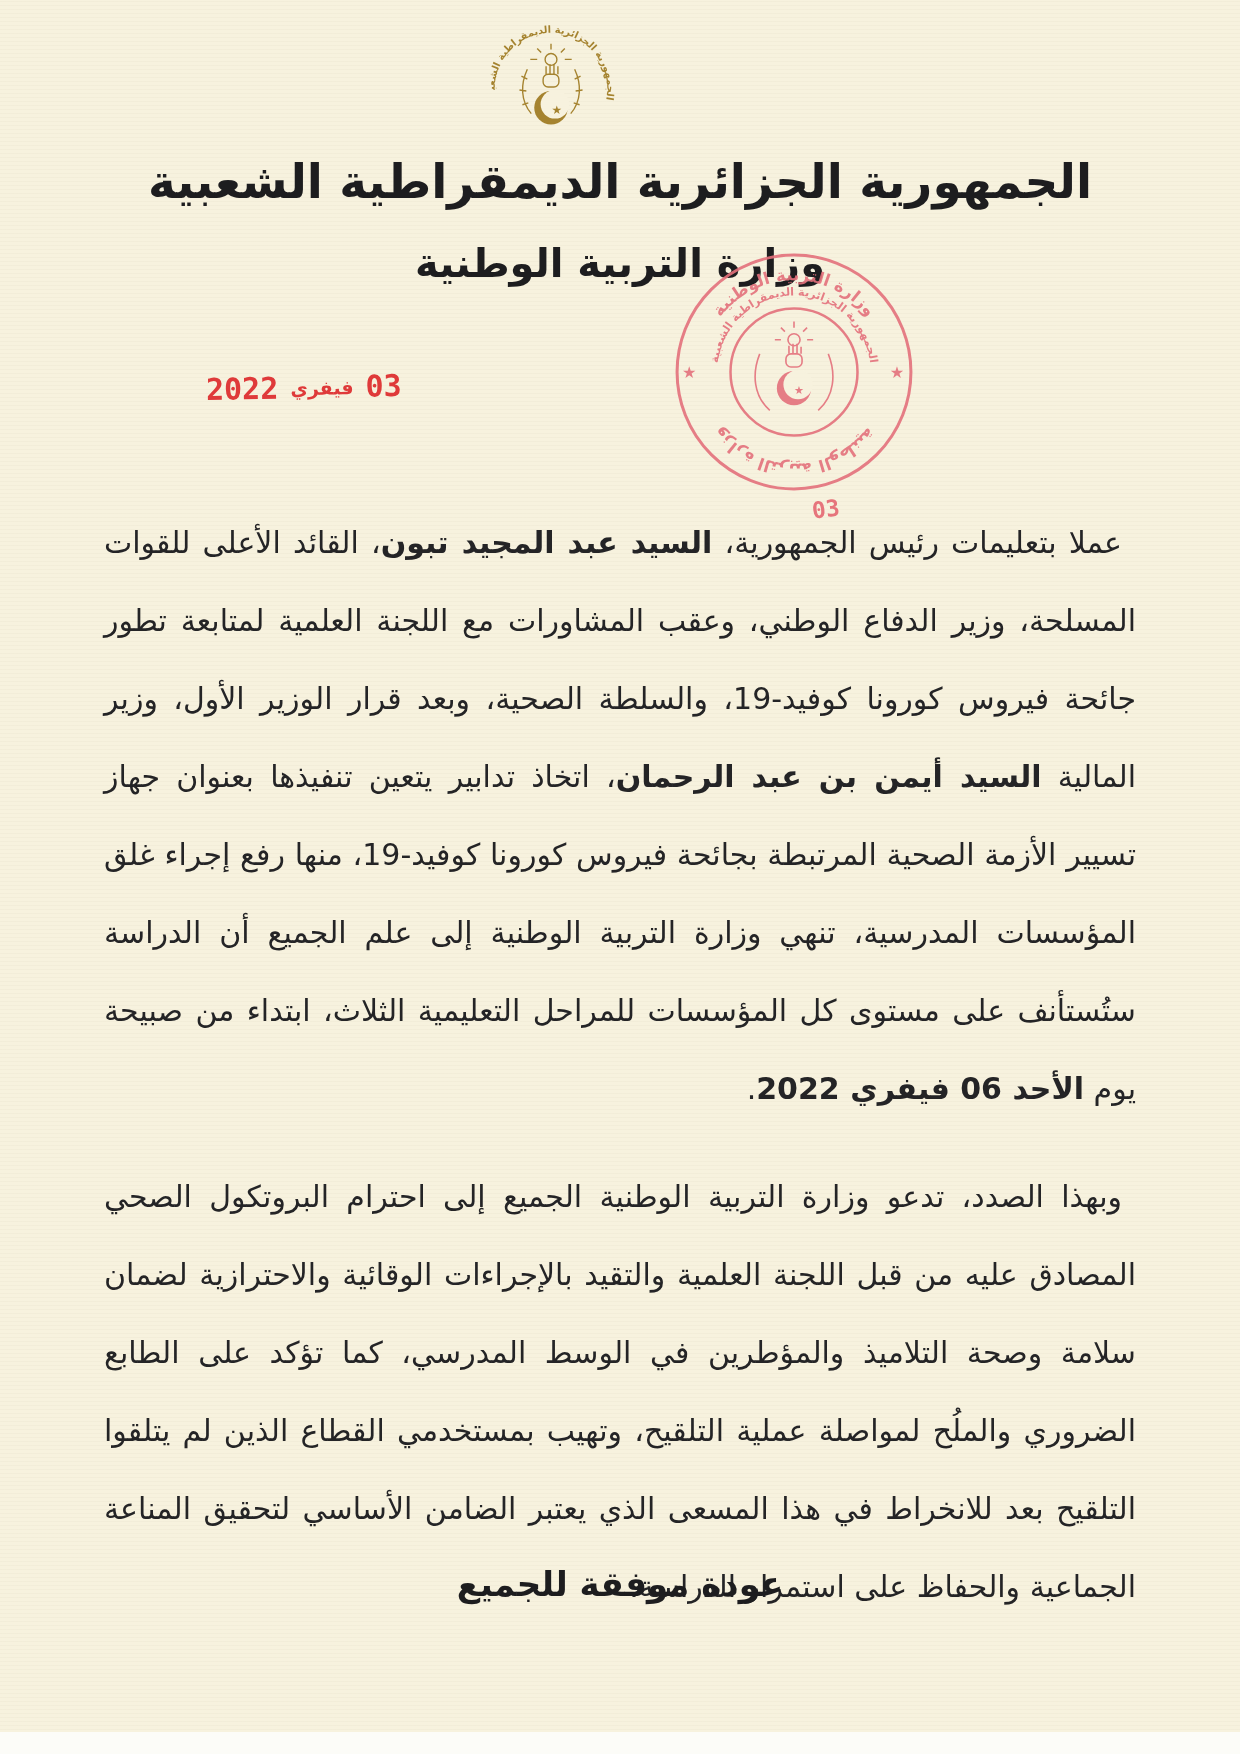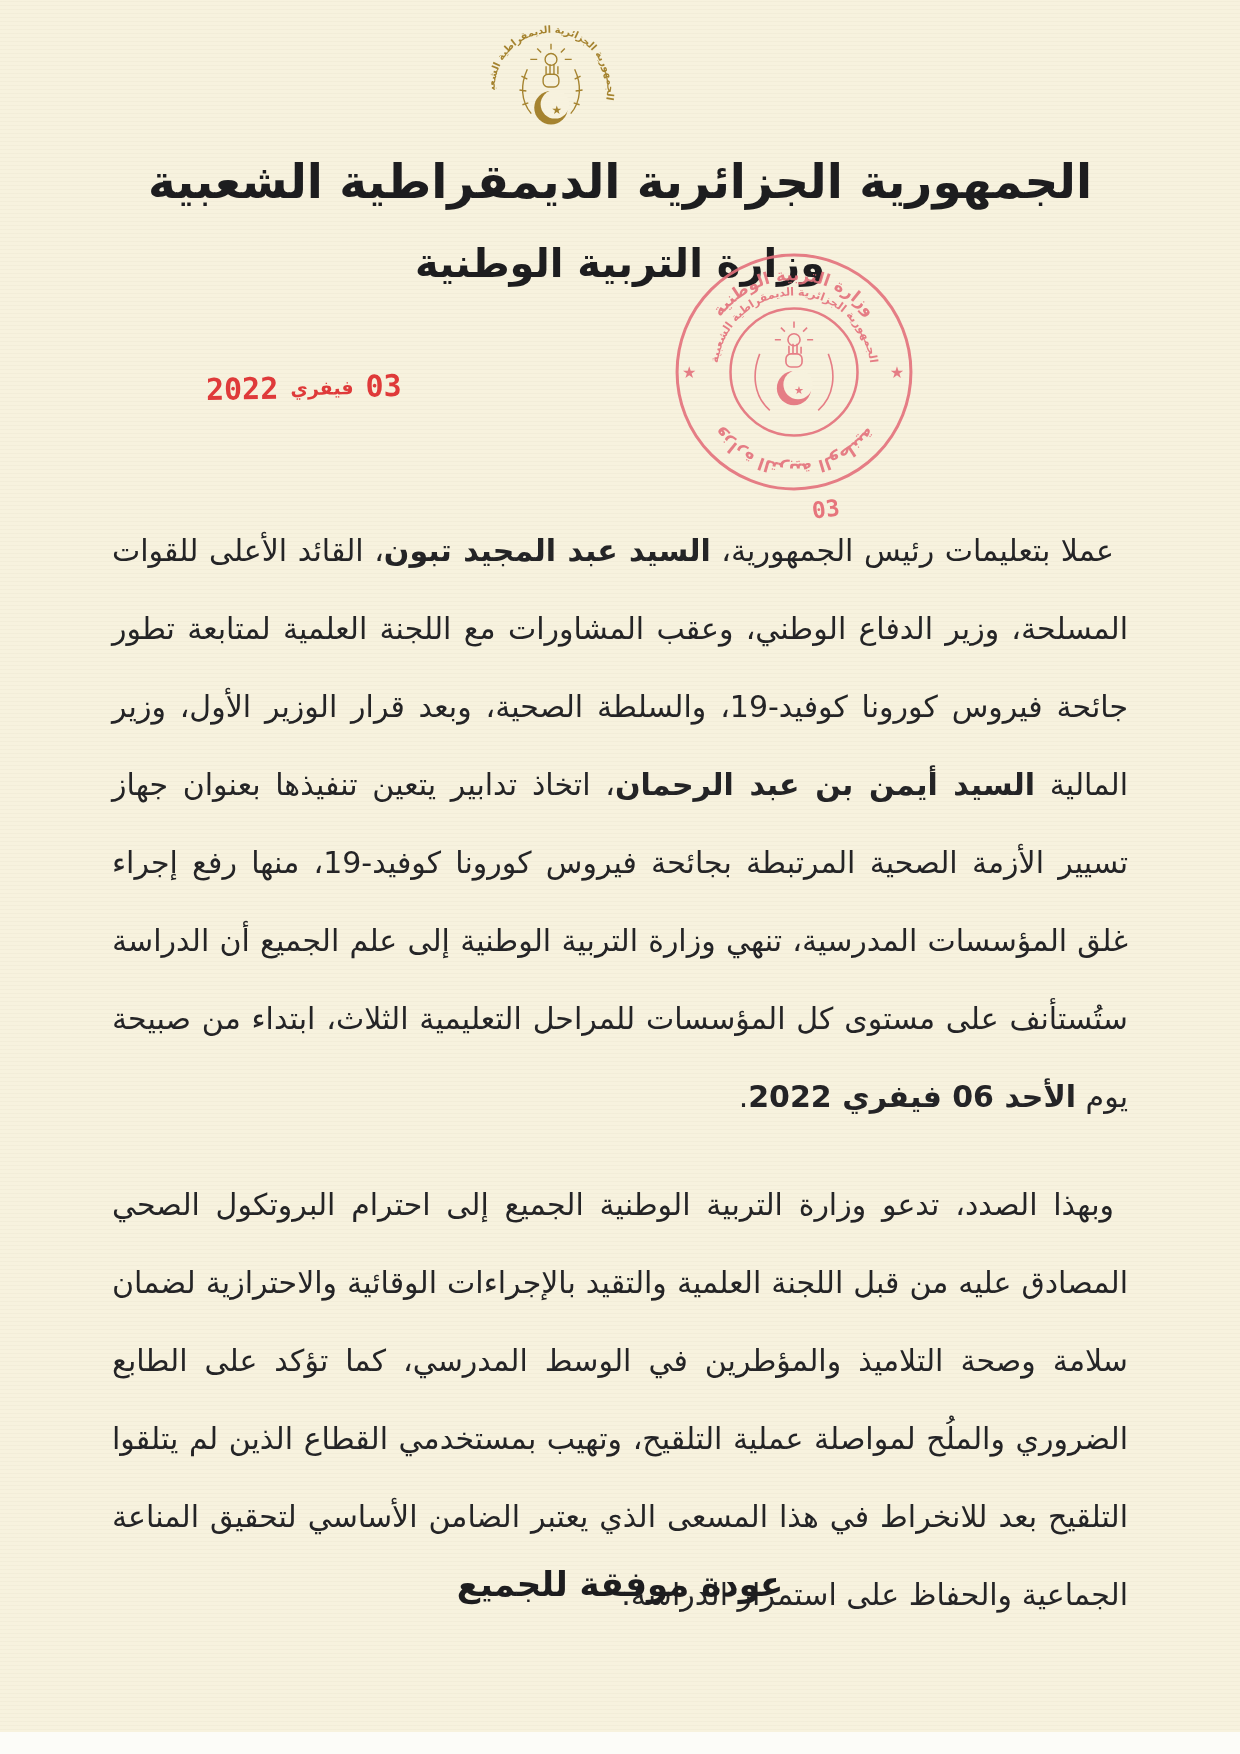--- a/index.html
+++ b/index.html
@@ -60,21 +60,21 @@
     direction:rtl; font-size:52px; font-weight:bold; color:#1c1c1e;
     white-space:nowrap;
   }
 
   
   .body {
     position:absolute; top:504px; left:104px; width:1032px;
     direction:rtl; text-align:justify;
     font-size:30px; line-height:78px; color:#242426;
   }
-  .para { margin:8px; text-indent:14px; }
+  .para { margin:0; text-indent:14px; }
   .para + .para { margin-top:30px; }
   .b { font-weight:bold; }
 
   .closing {
     position:absolute; top:1564px; left:0; width:100%;
     text-align:center; direction:rtl;
     font-size:34px; font-weight:bold; color:#1d1d1f;
   }
 
   .page-bottom-edge {

